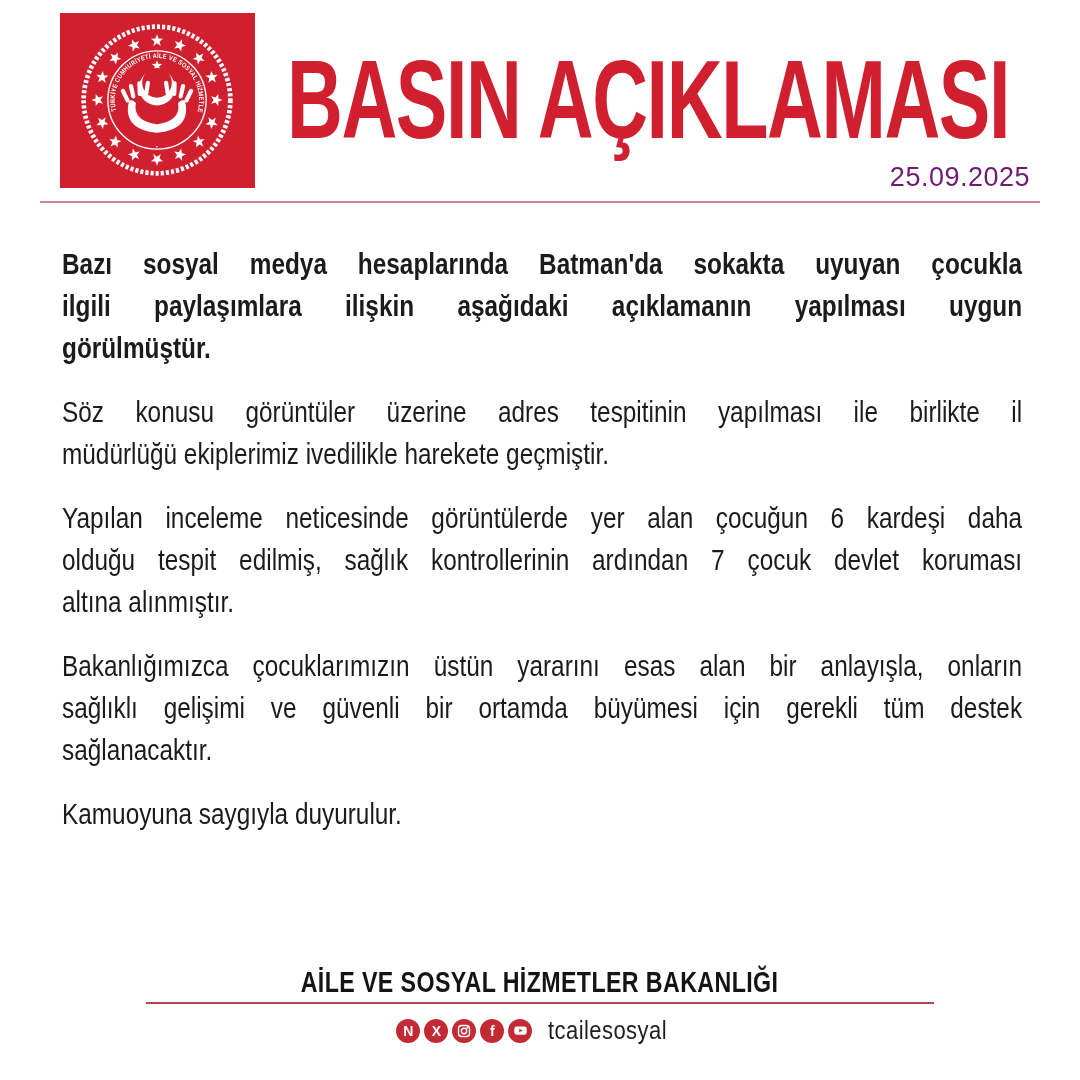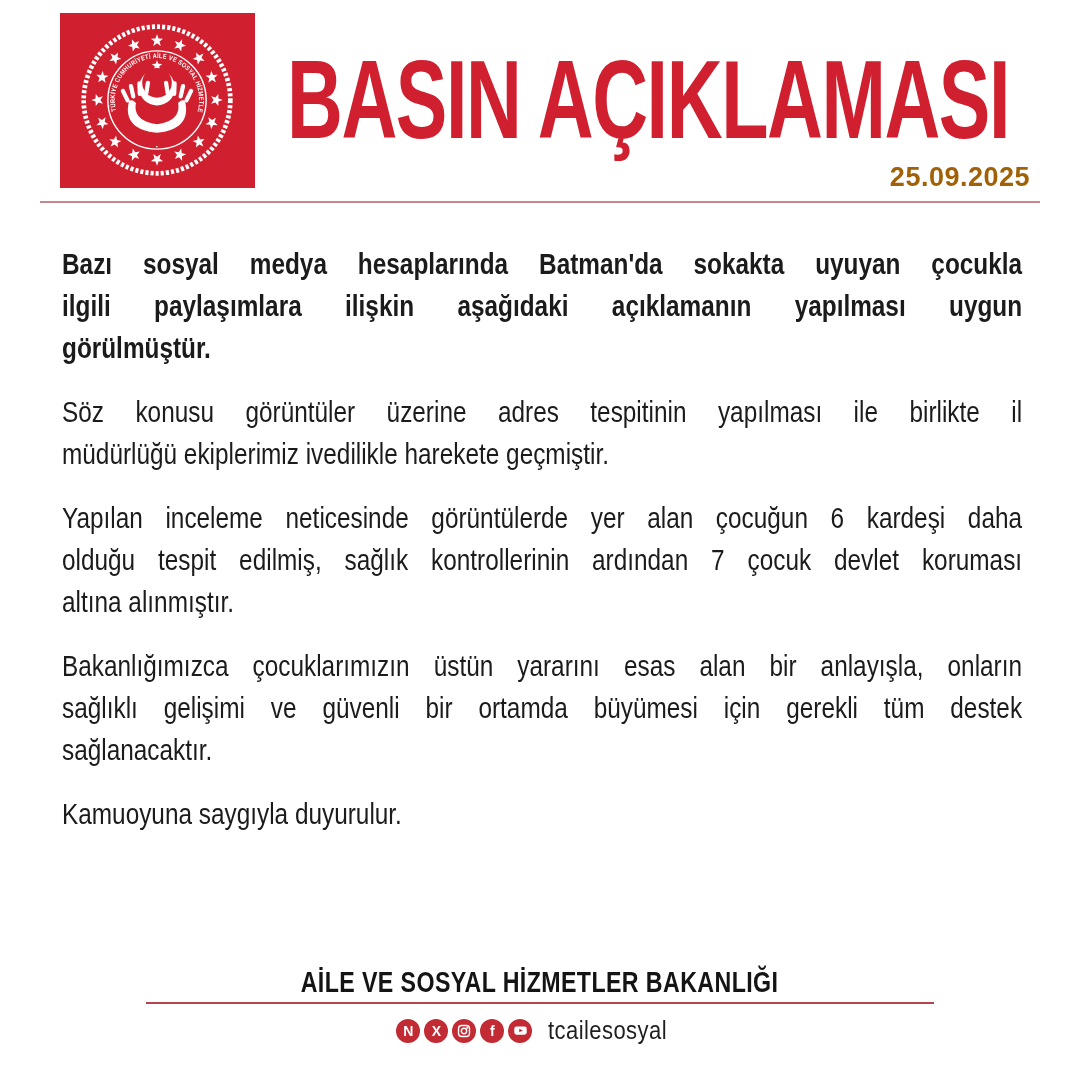--- a/index.html
+++ b/index.html
@@ -14,21 +14,21 @@
   .emblem { position:absolute; left:19px; top:9px; }
 
   .title {
     position:absolute; left:287px; top:44px; line-height:112px;
     font-size:112px; font-weight:bold; letter-spacing:-2px;
     color:#d0202f; white-space:nowrap;
     transform:scaleX(0.69); transform-origin:0 0;
   }
   .date {
     position:absolute; right:50px; top:162px;
-    font-size:27px; color:#a16207; letter-spacing:0.5px; font-weight:700;
+    font-size:27px; color:#701a75; letter-spacing:0.5px; font-weight:400;
   }
   .hr-top { position:absolute; left:40px; top:201px; width:1000px; height:2px; background:#c9868e; }
 
   
   .body-wrap {
     position:absolute; left:62px; top:243px; width:1143px;
     transform:scaleX(0.84); transform-origin:0 0;
     font-size:29px; line-height:42px; color:#1b1b1b;
   }
   .para { margin:0 0 22px 0; }

